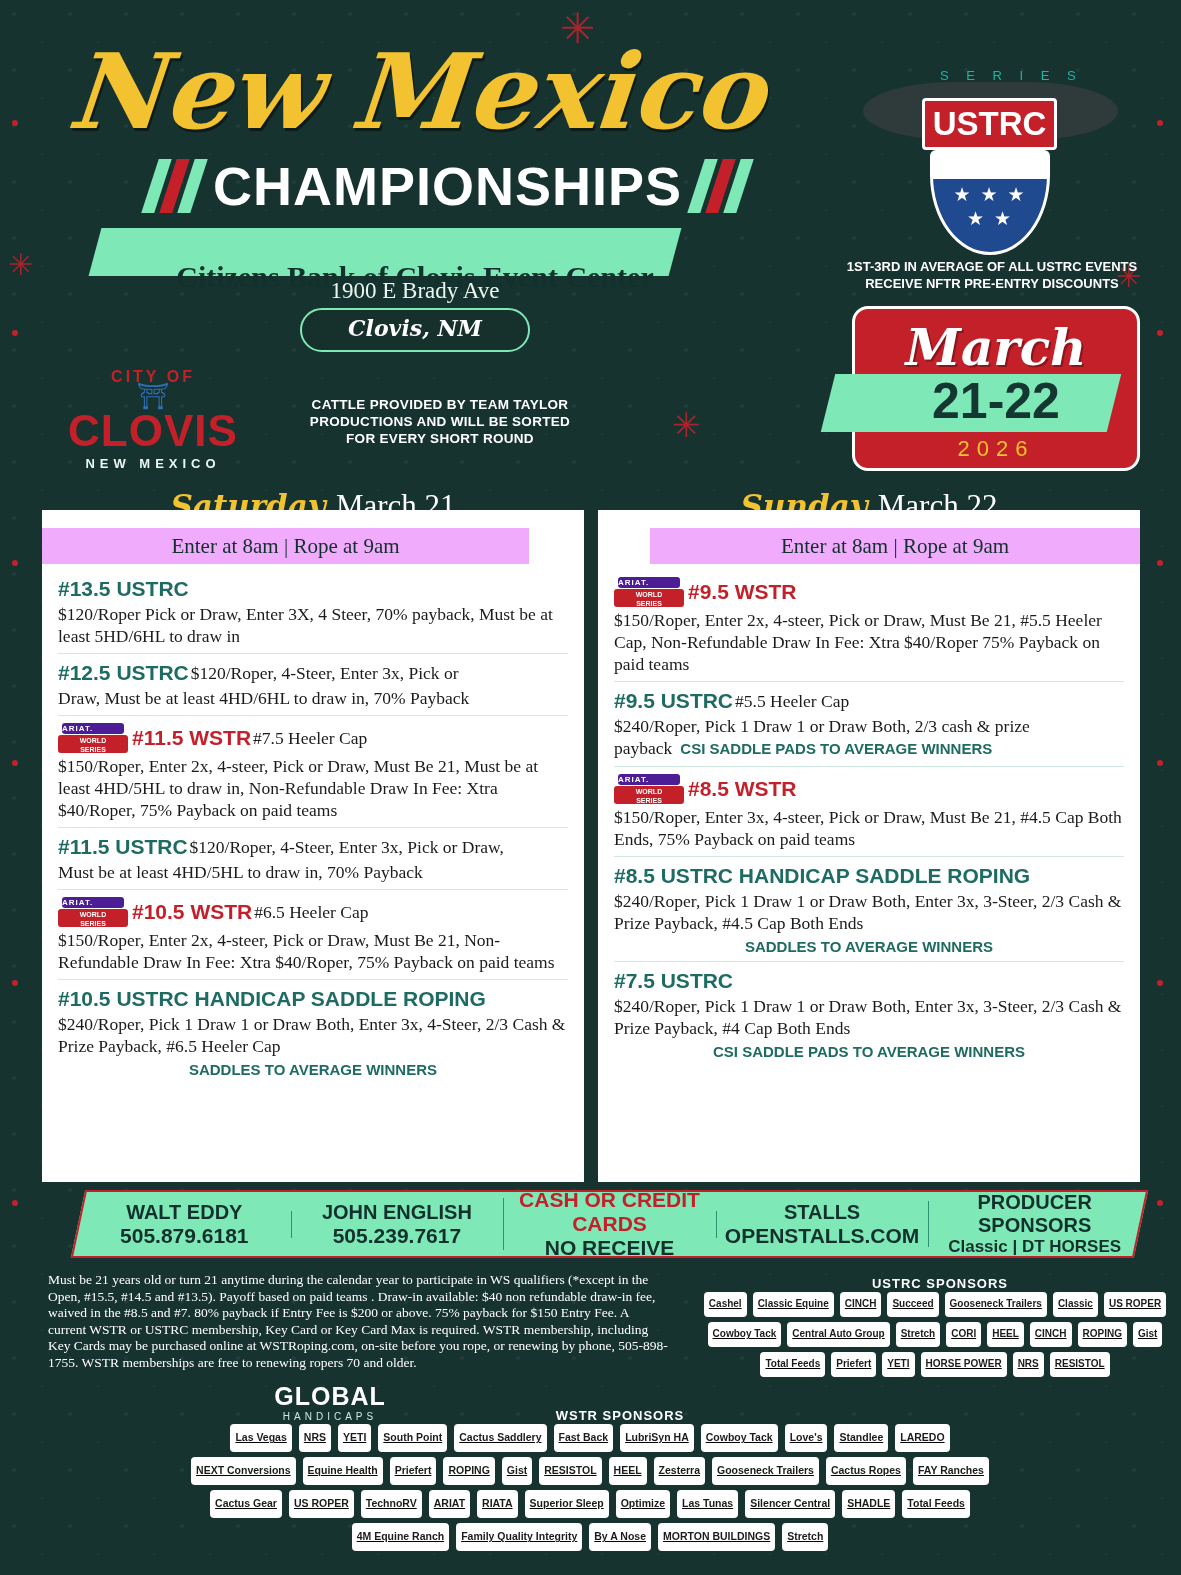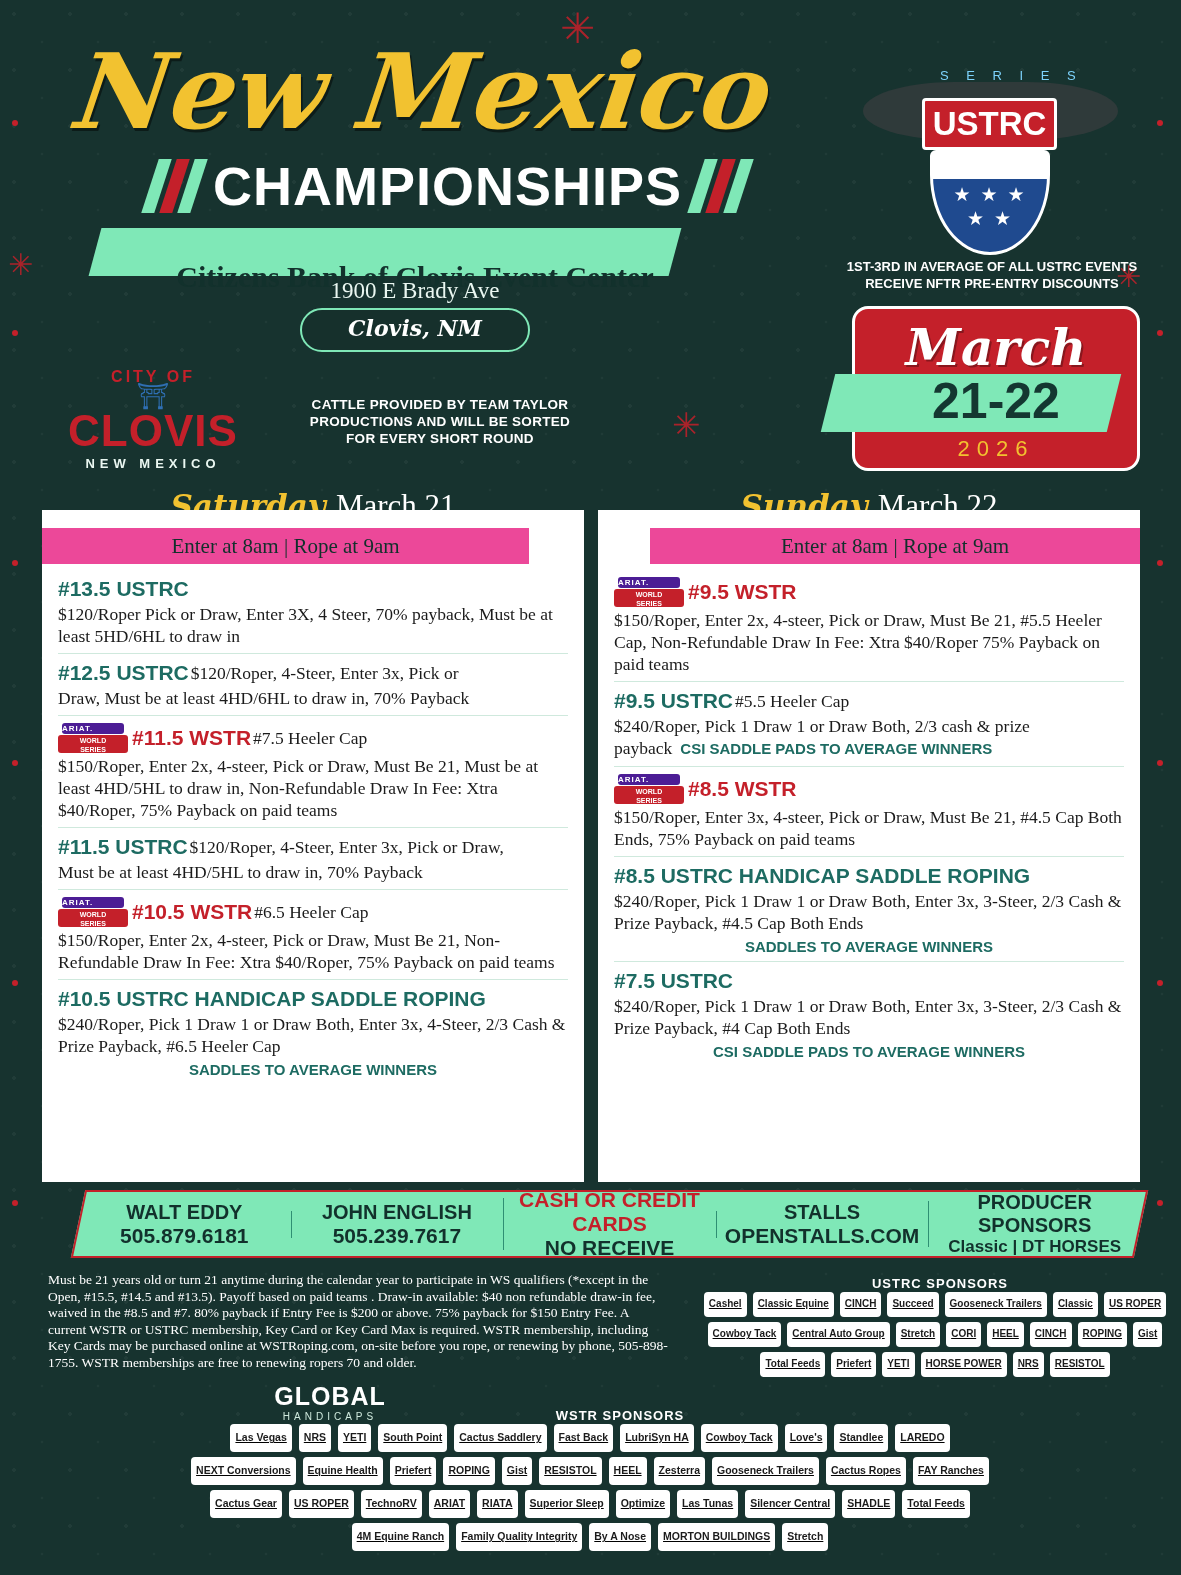--- a/index.html
+++ b/index.html
@@ -106,21 +106,21 @@
 
   
   .ustrc-badge{ position:absolute; left:845px; top:20px; width:290px; height:260px;}
   .sig-script{
     position:absolute; left:40px; top:0; width:215px; text-align:center;
     font-family:"DejaVu Serif", serif; font-style:italic; font-weight:bold;
     font-size:40px; color:#ffffff;
   }
   .sig-series{
     position:absolute; left:95px; top:48px; width:165px;
-    font-family:"Liberation Sans", sans-serif; font-size:13px; letter-spacing:7px; color:#7dd3fc;
+    font-family:"Liberation Sans", sans-serif; font-size:13px; letter-spacing:7px; color:#14b8a6;
   }
   .horns{
     position:absolute; left:18px; top:62px; width:255px; height:58px;
     background:#2f3a3a; border-radius:50%/70%;
   }
   .ustrc-plate{
     position:absolute; left:77px; top:78px; width:135px; height:52px;
     background:#c4202a; border:3px solid #ffffff; border-radius:4px;
   }
   .ustrc-plate span{
@@ -180,21 +180,21 @@
     font-size:31px; color:#f2c230;
   }
   .day-date{
     font-family:"Liberation Serif", serif; font-size:31px; color:#ffffff;
   }
   .day-head-wrap{ position:absolute; height:42px; }
   .left-head{ left:42px; top:488px; width:542px; }
   .right-head{ left:598px; top:488px; width:542px; }
 
   .enter-band{
-    position:absolute; height:36px; background:#ec4899;
+    position:absolute; height:36px; background:#f0abfc;
     display:flex; align-items:center; justify-content:center;
     font-family:"Liberation Serif", serif; font-size:21px; color:#11302b;
   }
   .left-band{ left:42px; top:528px; width:487px; }
   .right-band{ left:650px; top:528px; width:490px; }
 
   .events{ position:absolute; top:60px; left:0; right:0; padding:0 16px; }
   .event{ padding:7px 0 6px; border-bottom:1px solid #cfe9dd; }
   .event:last-child{ border-bottom:none; }
   .ev-title{

